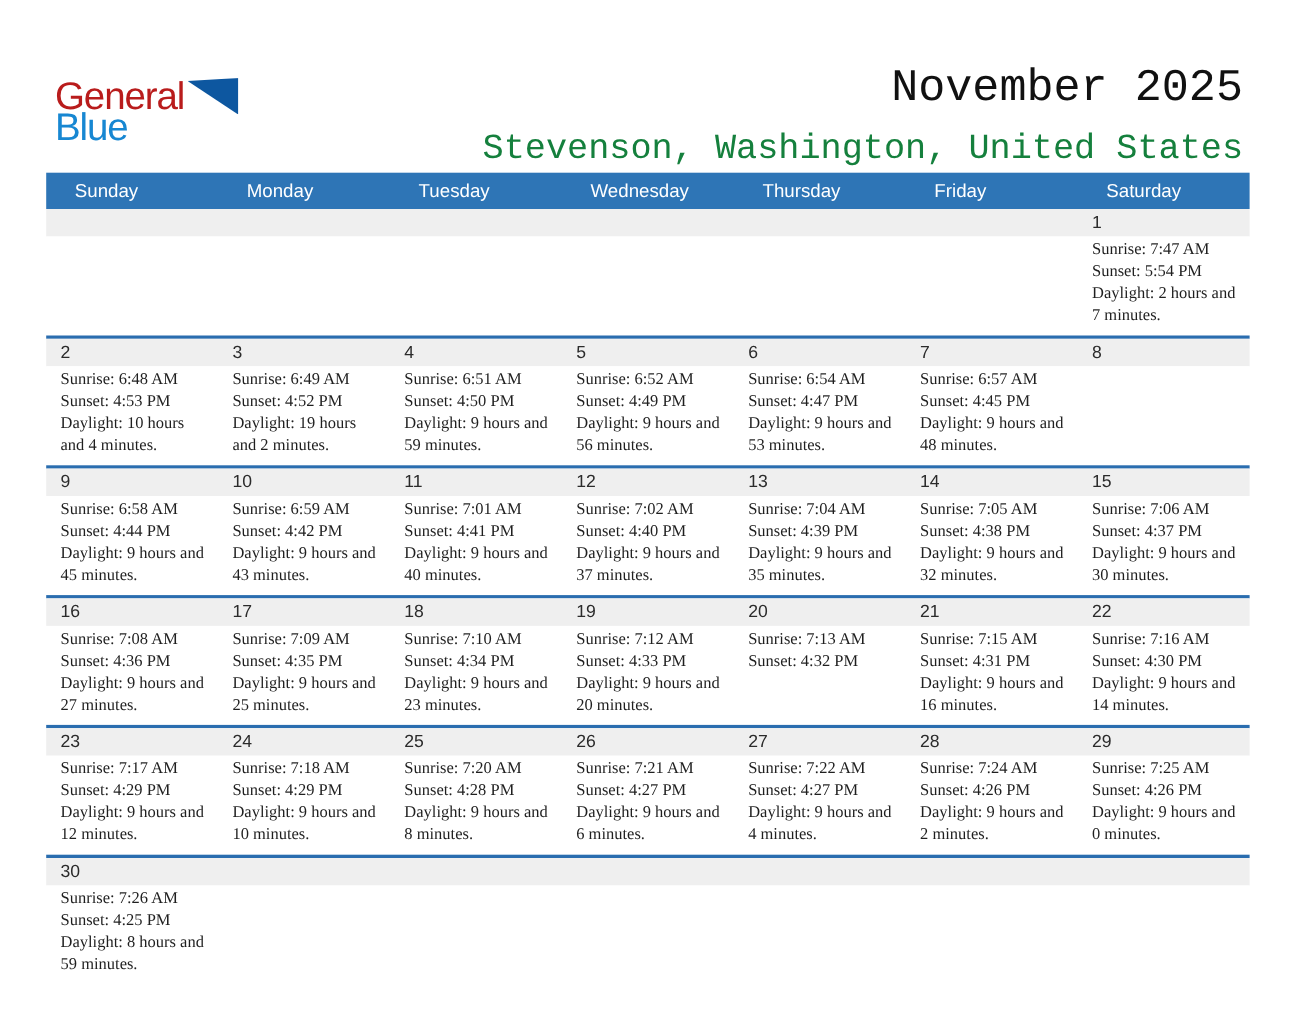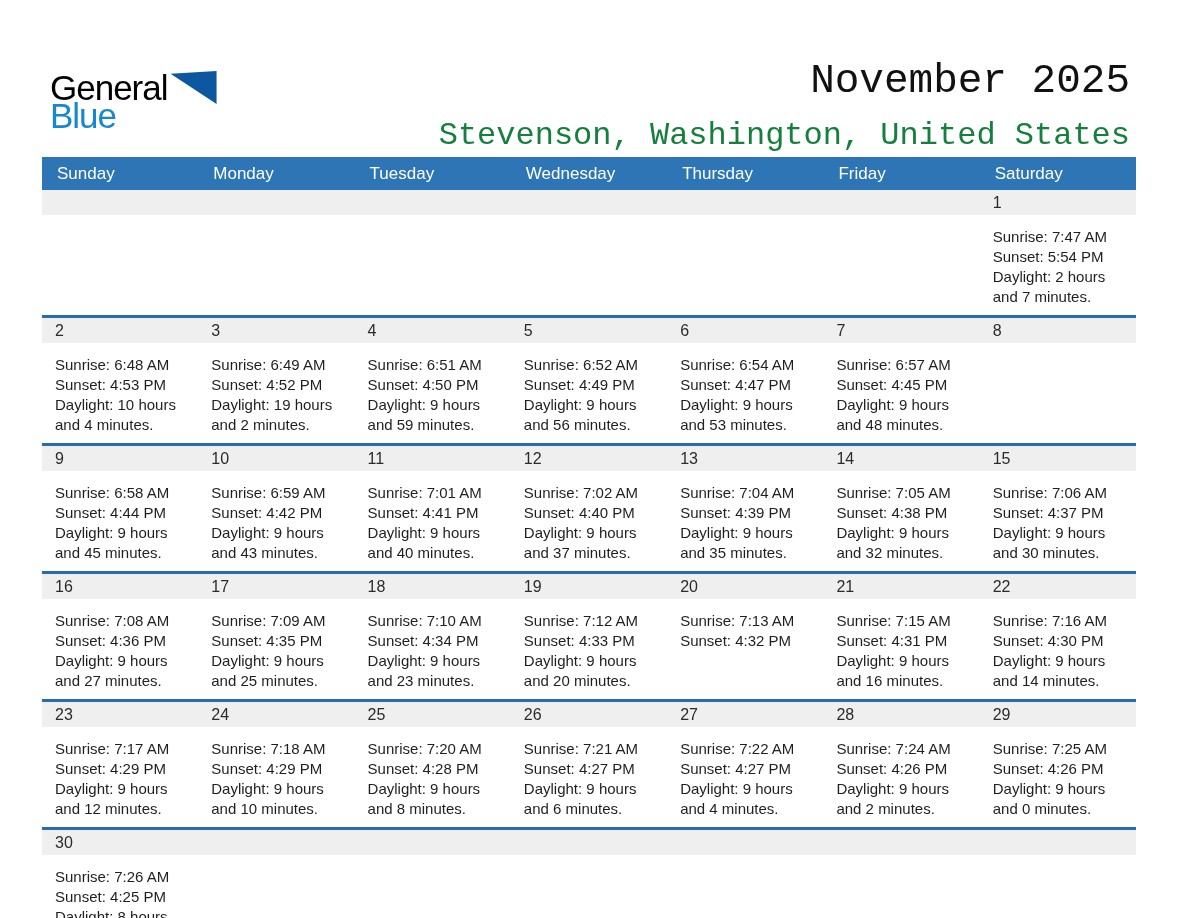--- a/index.html
+++ b/index.html
@@ -14,53 +14,53 @@
     --header-blue:#2E75B6;
     --sep-blue:#2A6DAF;
     --band-gray:#EFEFEF;
     --logo-blue:#1787D2;
     --logo-triangle:#0D57A0;
   }
   
   .logo{position:absolute;top:70px;left:50px;line-height:1;}
   .logo-top{display:flex;align-items:flex-start;}
   .logo-general{
-    font-size:35px;color:#000000;letter-spacing:-1px;font-weight:normal;
+    font-size:35px;color:#b91c1c;letter-spacing:-1px;font-weight:normal;
   }
   .logo-triangle{
     display:inline-block;width:46px;height:33px;margin-left:3px;margin-top:1px;
     background:var(--logo-triangle);
     -webkit-clip-path:polygon(0 8%,100% 0,100% 100%);
     clip-path:polygon(0 8%,100% 0,100% 100%);
   }
   .logo-blue{
     font-size:35px;color:var(--logo-blue);letter-spacing:-1px;
     margin-top:-7px;
   }
   .title-block{position:absolute;top:58px;right:58px;text-align:right;font-family:Liberation Mono, monospace;}
   .month-title{font-size:41px;color:#111111;letter-spacing:0;}
   .location{font-size:32px;color:#15803d;margin-top:13px;margin-left:40px;}
   
   .calendar{position:absolute;top:157px;left:42px;width:1094px;}
   .weekday-row{
     display:grid;grid-template-columns:repeat(7,1fr);
     background:var(--header-blue);height:33px;align-items:center;
   }
-  .weekday-cell{color:#ffffff;font-size:17px;padding-left:15px;}
+  .weekday-cell{color:#ffffff;font-size:17px;padding-left:26px;}
   .week + .week{border-top:3px solid var(--sep-blue);}
   .band{
     display:grid;grid-template-columns:repeat(7,1fr);
     background:var(--band-gray);height:25px;align-items:center;
   }
   .num-cell{padding-left:13px;font-size:16px;color:#2b2b2b;}
   .content{
     display:grid;grid-template-columns:repeat(7,1fr);
     min-height:84px;background:#ffffff;
   }
-  .day-cell{padding:12px 10px 8px 13px;font-size:15px;line-height:20px;color:#1f1f1f;}
+  .day-cell{padding:2px 10px 8px 13px;font-size:15px;line-height:20px;color:#1f1f1f;font-family:Liberation Serif, serif;}
 </style>
 </head>
 <body style="background: rgb(255, 255, 255);">
 
 <div class="page">
 
   <div class="logo">
     <div class="logo-top">
       <span class="logo-general">General</span>
       <span class="logo-triangle"></span>

